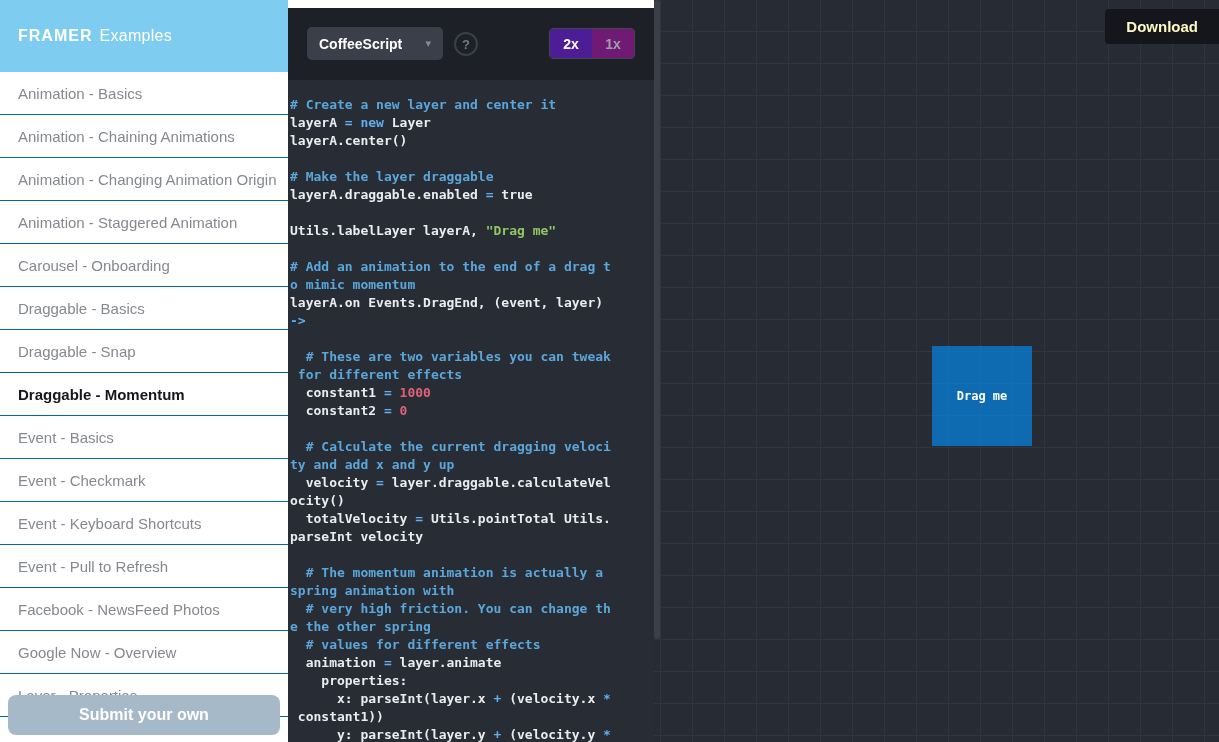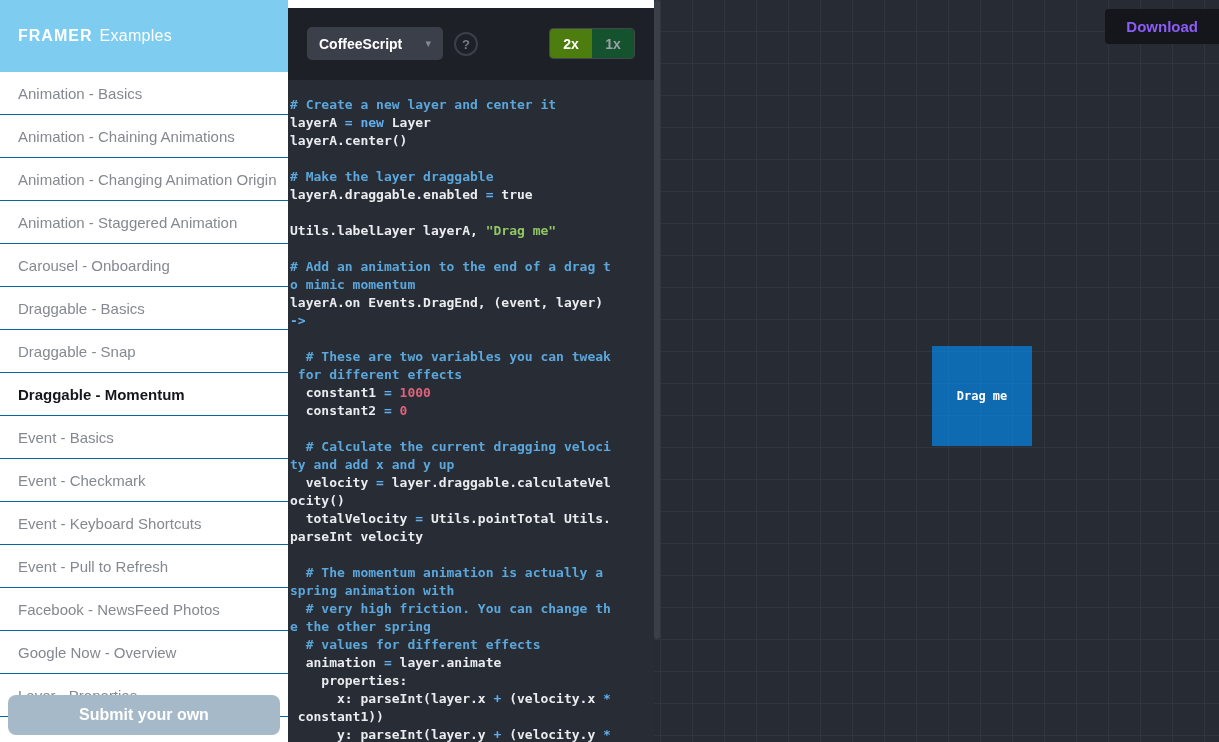--- a/index.html
+++ b/index.html
@@ -35,22 +35,22 @@
   .lang-select .caret { color:#858A93; font-size:11px; }
   .help-circle { position:absolute; left:166px; top:24px; width:24px; height:24px;
                  border:2px solid #3A3F49; border-radius:50%; color:#767B85;
                  font-size:13px; font-weight:bold; display:flex; align-items:center;
                  justify-content:center; cursor:pointer; }
   .zoom-toggle { position:absolute; left:261px; top:20px; height:31px;
                  display:flex; border:1px solid #41464F; border-radius:4px;
                  overflow:hidden; }
   .zoom-cell { width:42px; display:flex; align-items:center; justify-content:center;
                font-size:14px; cursor:pointer; }
-  .zoom-cell.on  { background:#4d7c0f; color:#fff; font-weight:bold; }
-  .zoom-cell.off { background:#14532d; color:#9CA1A9; font-weight:bold; }
+  .zoom-cell.on  { background:#4c1d95; color:#fff; font-weight:bold; }
+  .zoom-cell.off { background:#701a75; color:#9CA1A9; font-weight:bold; }
 
   .code-area { position:absolute; left:0; top:72px; right:0; bottom:0;
                padding:16px 10px 0 2px; overflow:hidden; cursor:text;
                font-family:"DejaVu Sans Mono", monospace; font-size:13px;
                font-weight:bold; }
   .code-row { height:18px; line-height:18px; white-space:pre; color:#EAECEF; }
   .tk-c { color:#5BA7DB; }
   .tk-k { color:#61AFEF; }
   .tk-s { color:#92C765; }
   .tk-n { color:#E0627A; }
@@ -60,21 +60,21 @@
   .preview { position:absolute; left:654px; top:0; width:565px; height:742px;
              background:#272B33;
              background-image:
                linear-gradient(to right, #31353E 1px, transparent 1px),
                linear-gradient(to bottom, #31353E 1px, transparent 1px);
              background-size:32px 32px; background-position:6px -1px; }
   .scroll-thumb { position:absolute; left:0px; top:0; width:6px; height:639px;
                   background:#3A3F49; border-radius:3px; cursor:grab; }
   .download-btn { position:absolute; right:0; top:9px; height:35px;
                   padding:0 21px; background:#15161B; border-radius:4px 0 0 4px;
-                  color:#8b5cf6; font-weight:bold; font-size:15px; display:flex;
+                  color:#fef9c3; font-weight:bold; font-size:15px; display:flex;
                   align-items:center; cursor:pointer; }
   .drag-box { position:absolute; left:278px; top:346px; width:100px; height:100px;
               background:rgba(0,145,255,0.62); display:flex; align-items:center;
               justify-content:center; cursor:grab;
               font-family:"DejaVu Sans Mono", monospace; font-size:12px;
               font-weight:bold; color:#fff; }
 </style>
 </head>
 <body>
 

